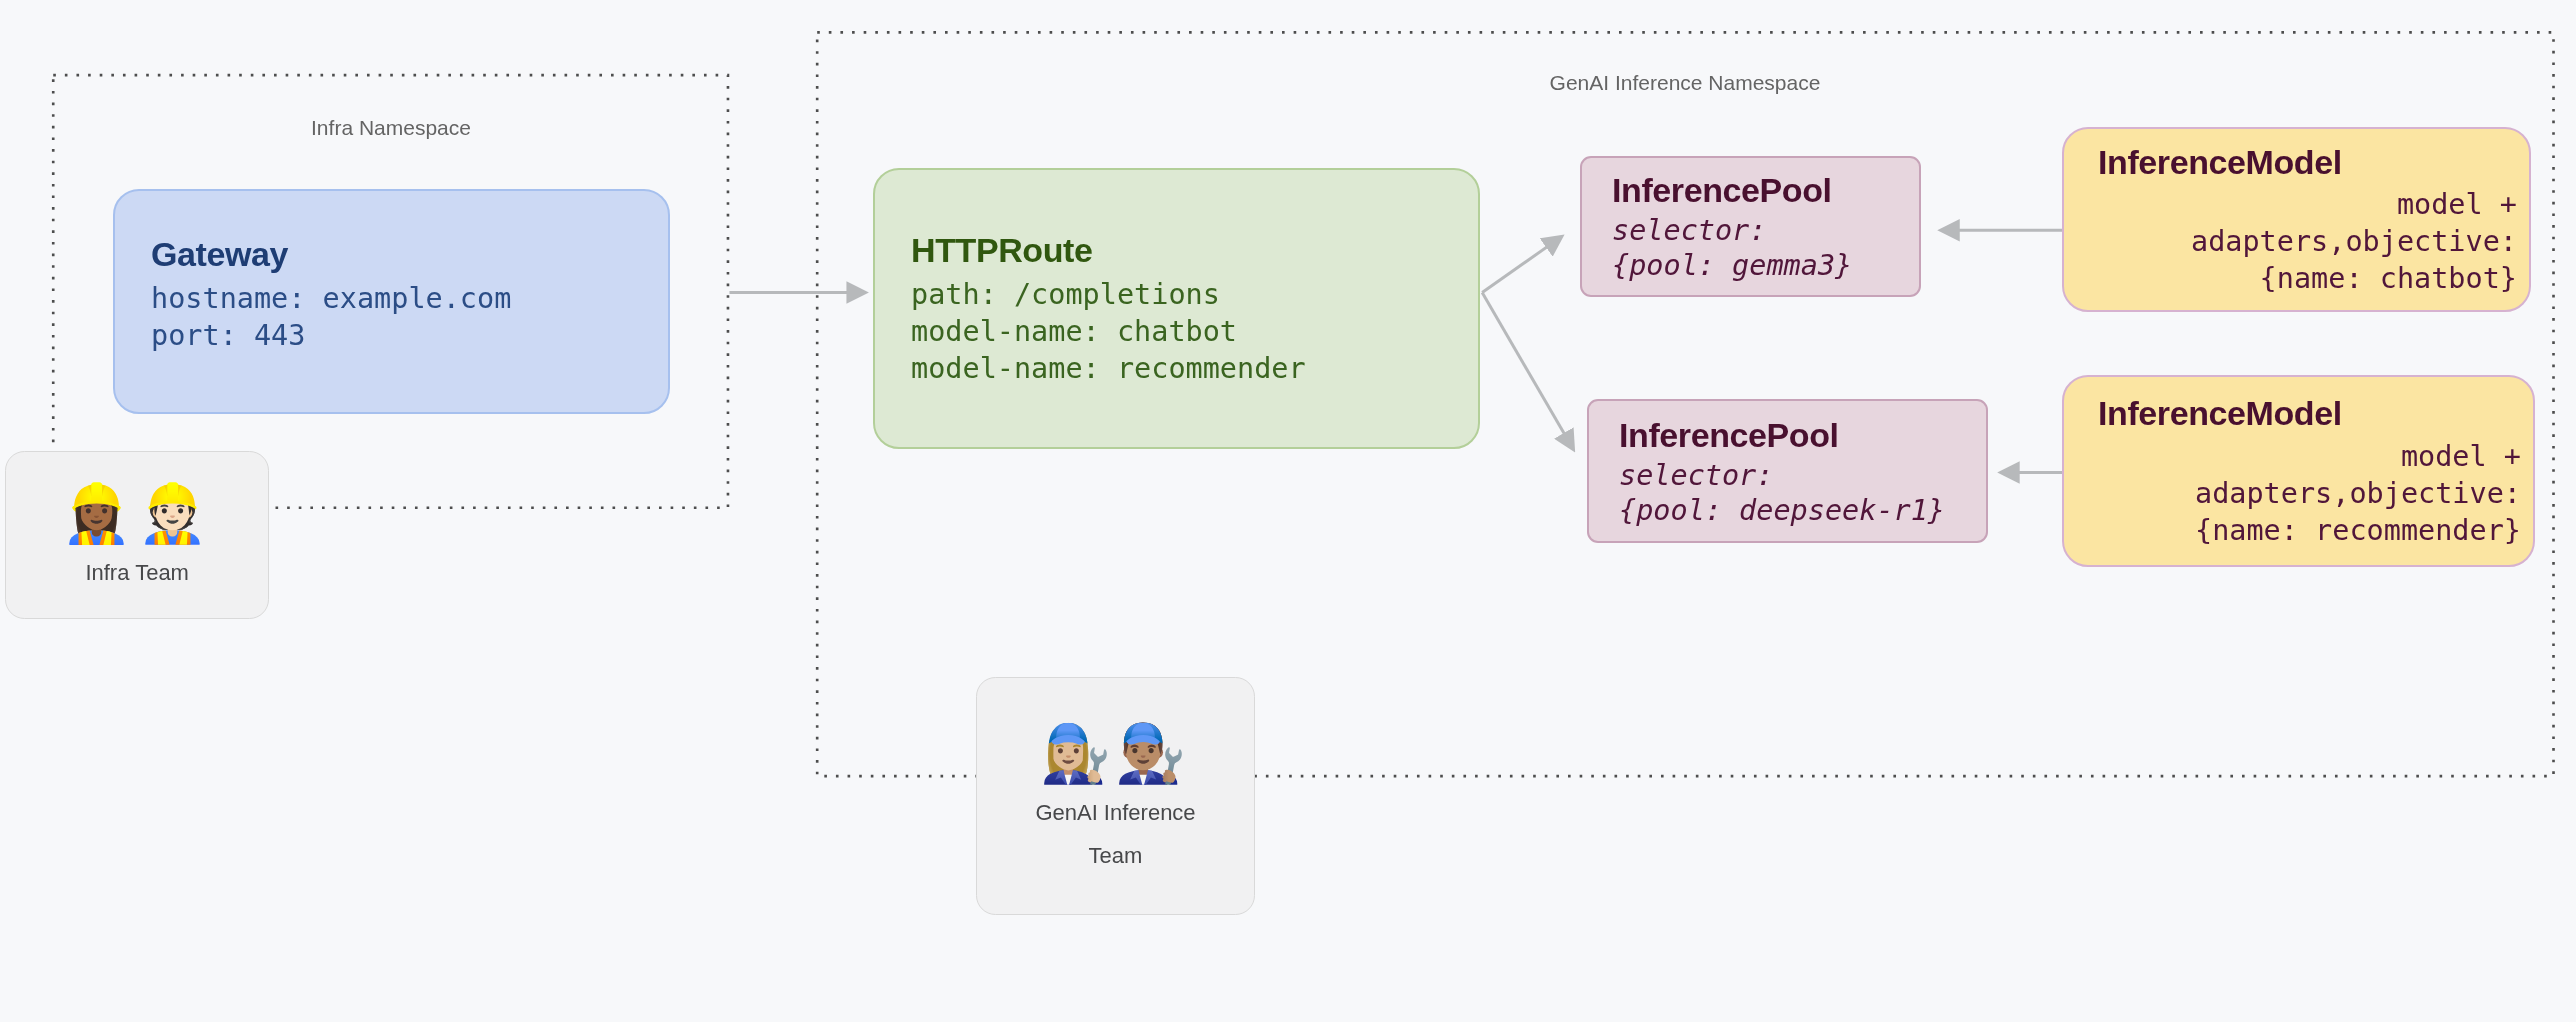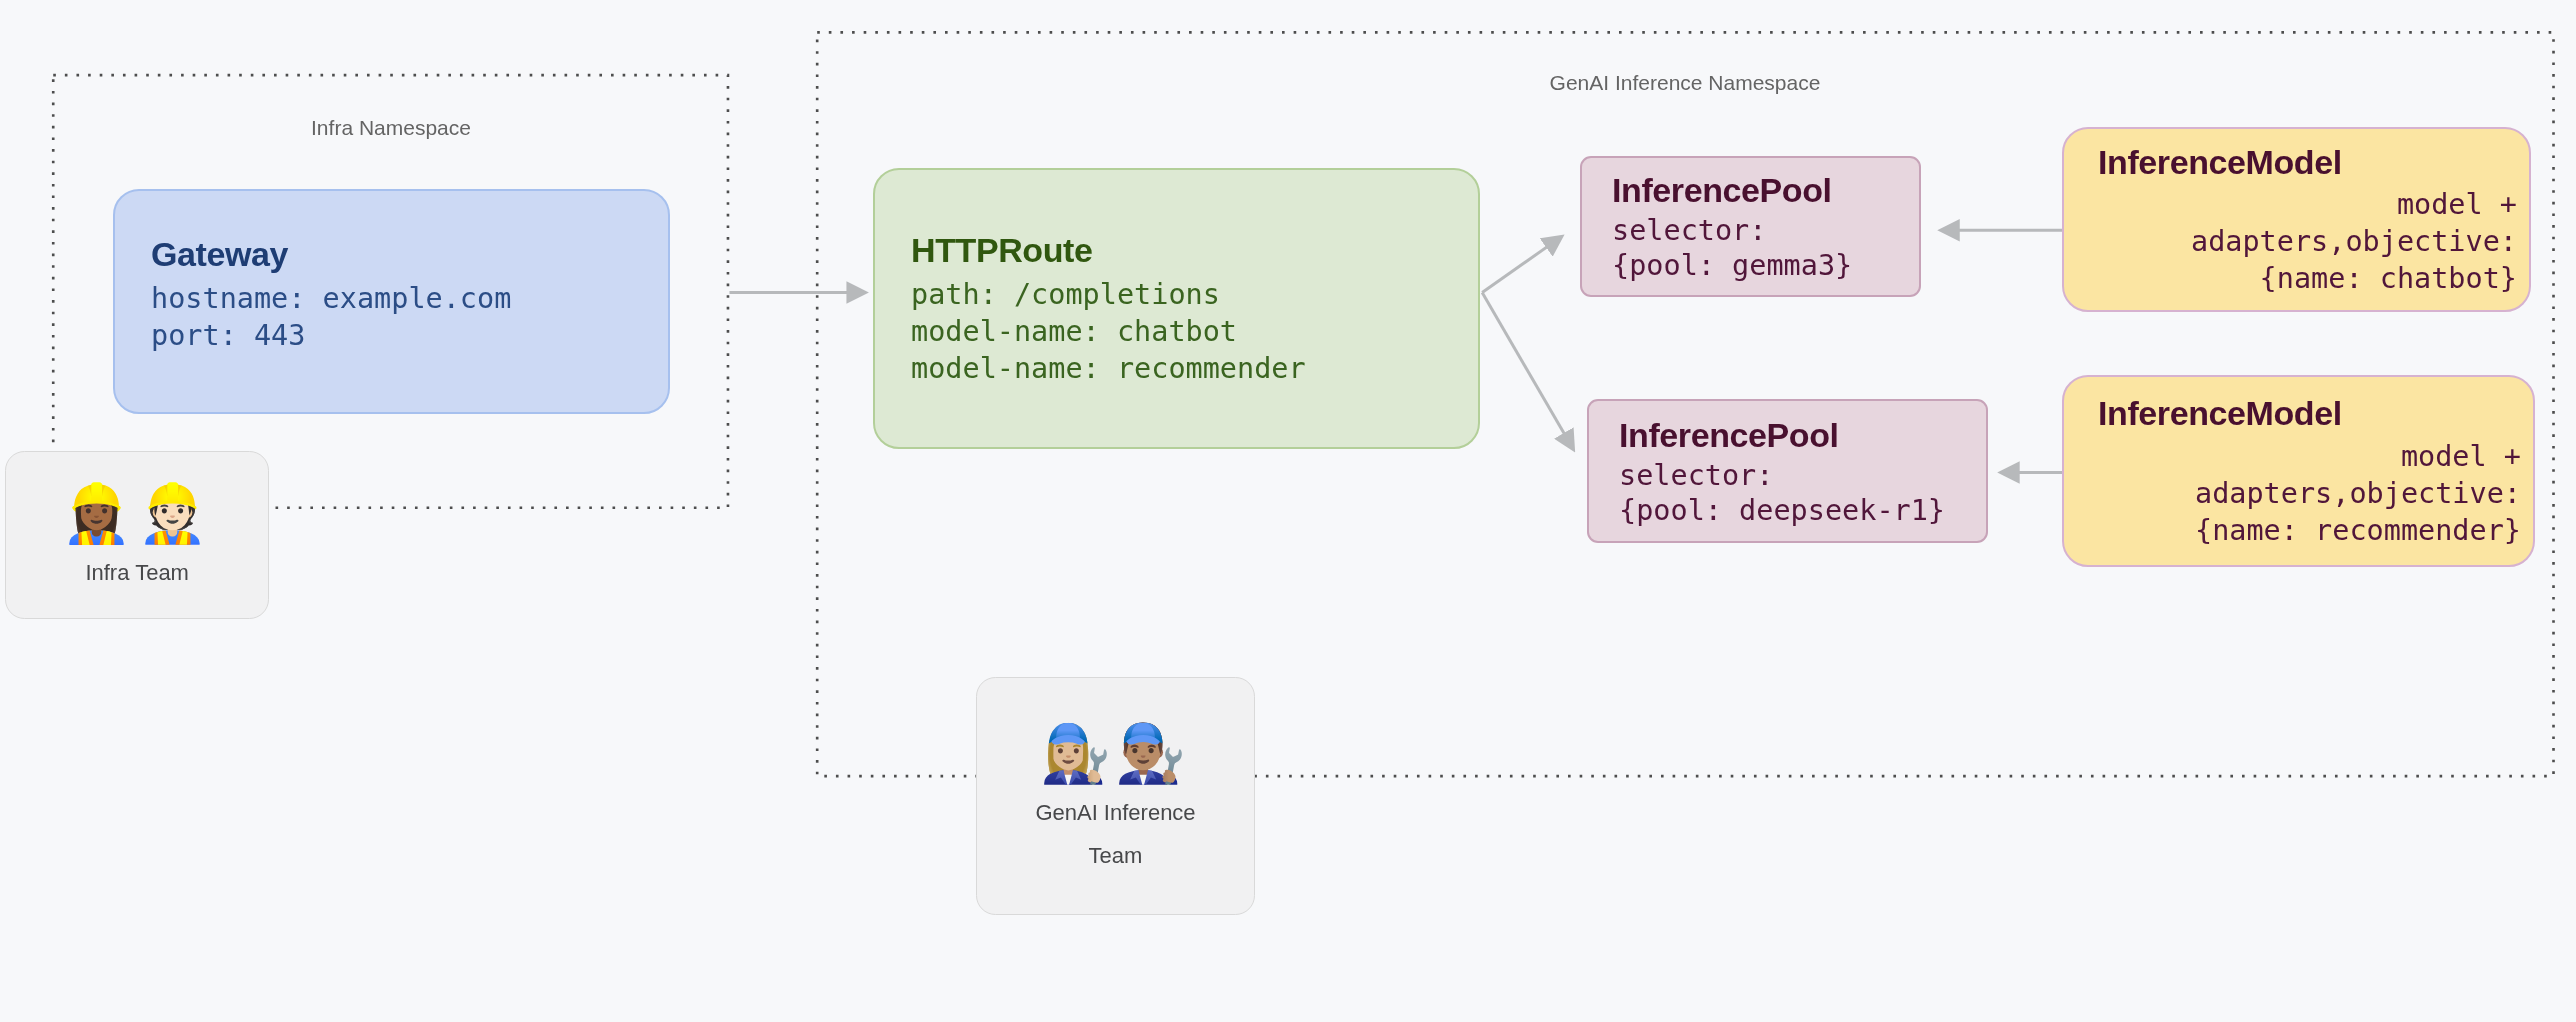--- a/index.html
+++ b/index.html
@@ -30,21 +30,21 @@
   .gateway .node-title{color:var(--gateway-title);}
   .gateway .node-line{color:var(--gateway-text);}
 
   .httproute{left:873px;top:168px;width:607px;height:281px;background:var(--route-fill);
     border-color:var(--route-border);padding:0 15px 0 36px;}
   .httproute .node-title{color:var(--route-title);}
   .httproute .node-line{color:var(--route-text);}
 
   .pool{background:var(--pool-fill);border-color:var(--pool-border);border-radius:11px;padding:0 10.5px 0 30px;}
   .pool .node-title{color:var(--pool-title);margin-bottom:3px;}
-  .pool .node-line{color:var(--pool-text);line-height:35px;}
+  .pool .node-line{color:var(--pool-text);line-height:35px;font-style:italic;}
   .pool-gemma3{left:1580px;top:156px;width:341px;height:141px;}
   .pool-deepseek{left:1587px;top:399px;width:401px;height:144px;}
 
   .model{background:var(--model-fill);border-color:var(--model-border);padding:0 12px 0 34px;}
   .model .node-title{color:var(--model-title);margin-bottom:4.5px;}
   .model .node-line{color:var(--model-text);text-align:right;}
   .model-chatbot{left:2062px;top:127px;width:469px;height:185px;}
   .model-recommender{left:2062px;top:375px;width:473px;height:192px;}
 
   .team{position:absolute;box-sizing:border-box;background:var(--team-fill);

